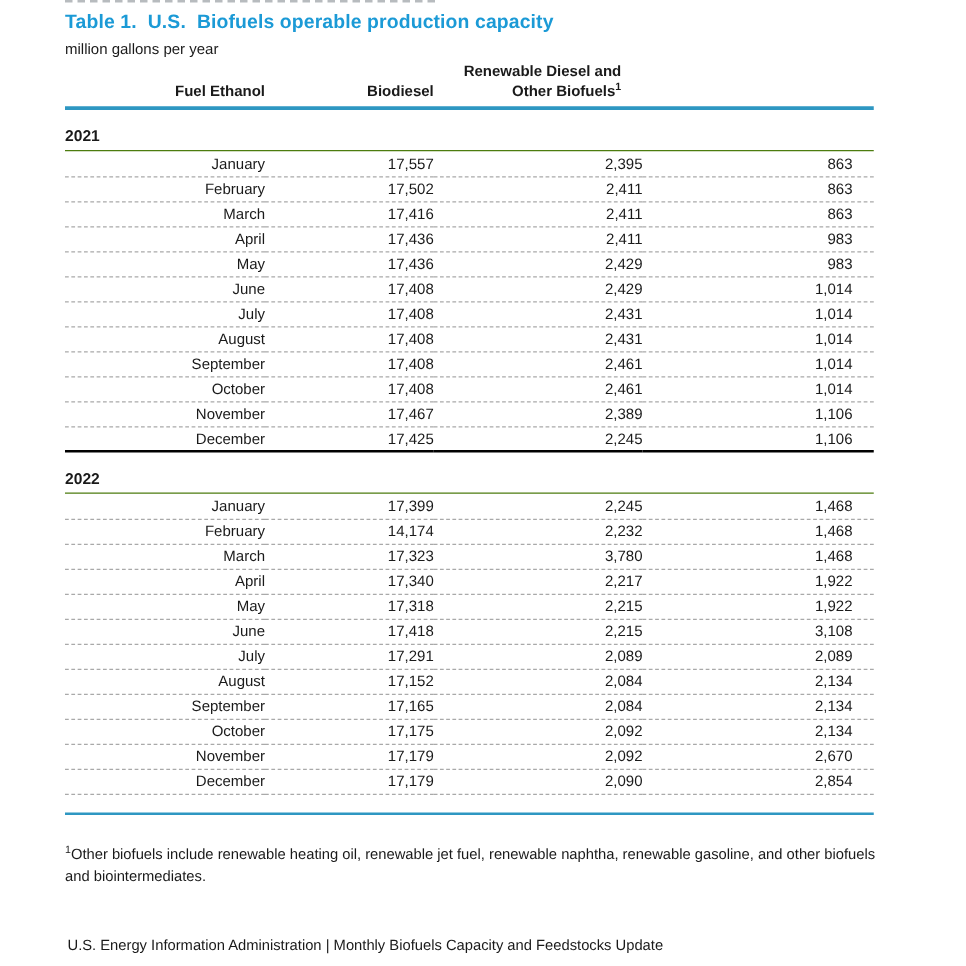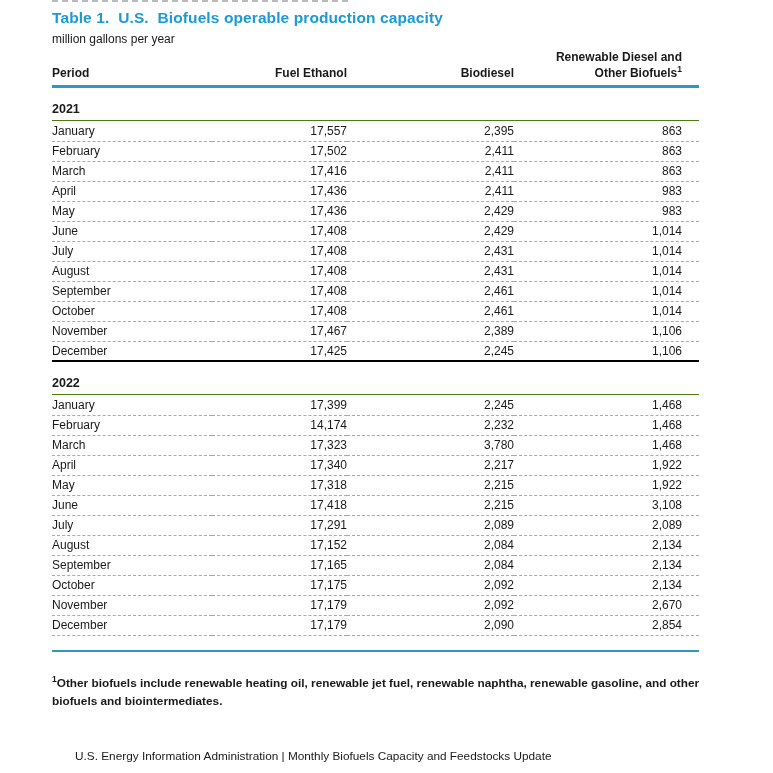--- a/index.html
+++ b/index.html
@@ -70,59 +70,58 @@
   }
   table.data-table td {
     height: 20px;
     font-size: 12px;
     color: #1a1a1a;
     border-bottom: 1.5px dashed #a9a9a9;
     vertical-align: middle;
     white-space: nowrap;
     overflow: hidden;
   }
-  td.period-cell { text-align: left; }
+  td.period-cell { text-align: right; }
   td.num-cell { text-align: right; }
   td.last-cell { text-align: right; padding-right: 17px; }
   tr.section-end td { border-bottom: 2.5px solid #000000; }
 
   .bottom-rule {
     margin-top: 14px;
     border-top: 2px solid #2e97c2;
     width: 647px;
   }
-  .notes { margin-top: 22px; width: 652px; font-weight: bold; }
+  .notes { margin-top: 22px; width: 652px; }
   .footnote-text, .source-text {
     font-size: 11.8px;
     line-height: 1.55;
     color: #1a1a1a;
     white-space: pre-wrap;
   }
   .source-text { margin-top: 7px; }
   .page-footer {
     position: absolute;
-    left: 75px;
+    left: 54px;
     top: 749px;
     font-size: 11.8px;
     color: #1a1a1a;
   }
 </style>
 </head>
 <body>
 
 <div class="page">
   <div class="content">
 
     <div class="artifact-dash"></div>
 
     <div class="doc-title">Table 1.  U.S.  Biofuels operable production capacity</div>
     <div class="doc-subtitle">million gallons per year</div>
 
     <div class="col-header">
-      <div class="period-col">Period</div>
       <div class="num-col">Fuel Ethanol</div>
       <div class="num-col">Biodiesel</div>
       <div class="last-col">
         <span>Renewable Diesel and</span><br>
         <span>Other Biofuels</span><sup>1</sup>
       </div>
     </div>
 
     <div id="sections-root">
         <div class="year-section">

